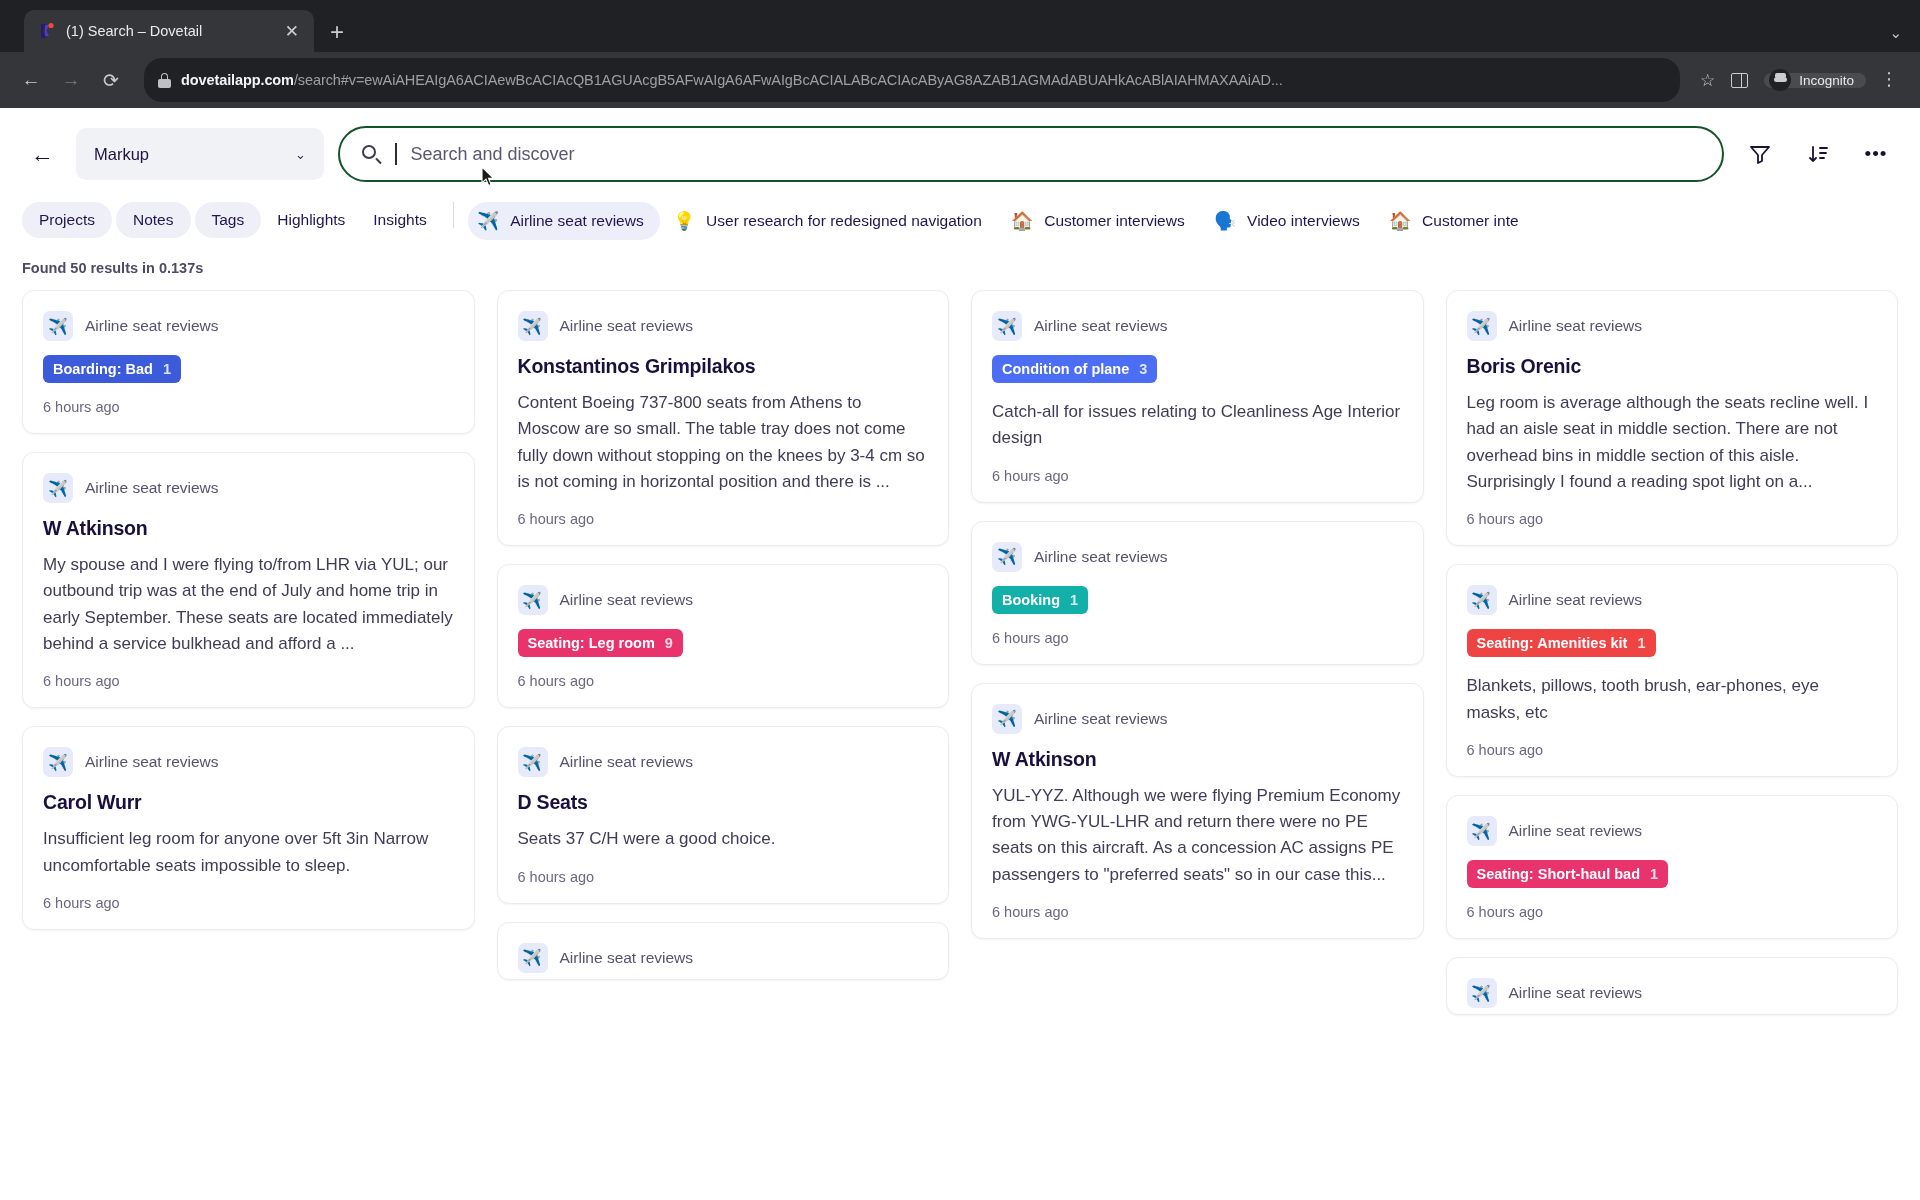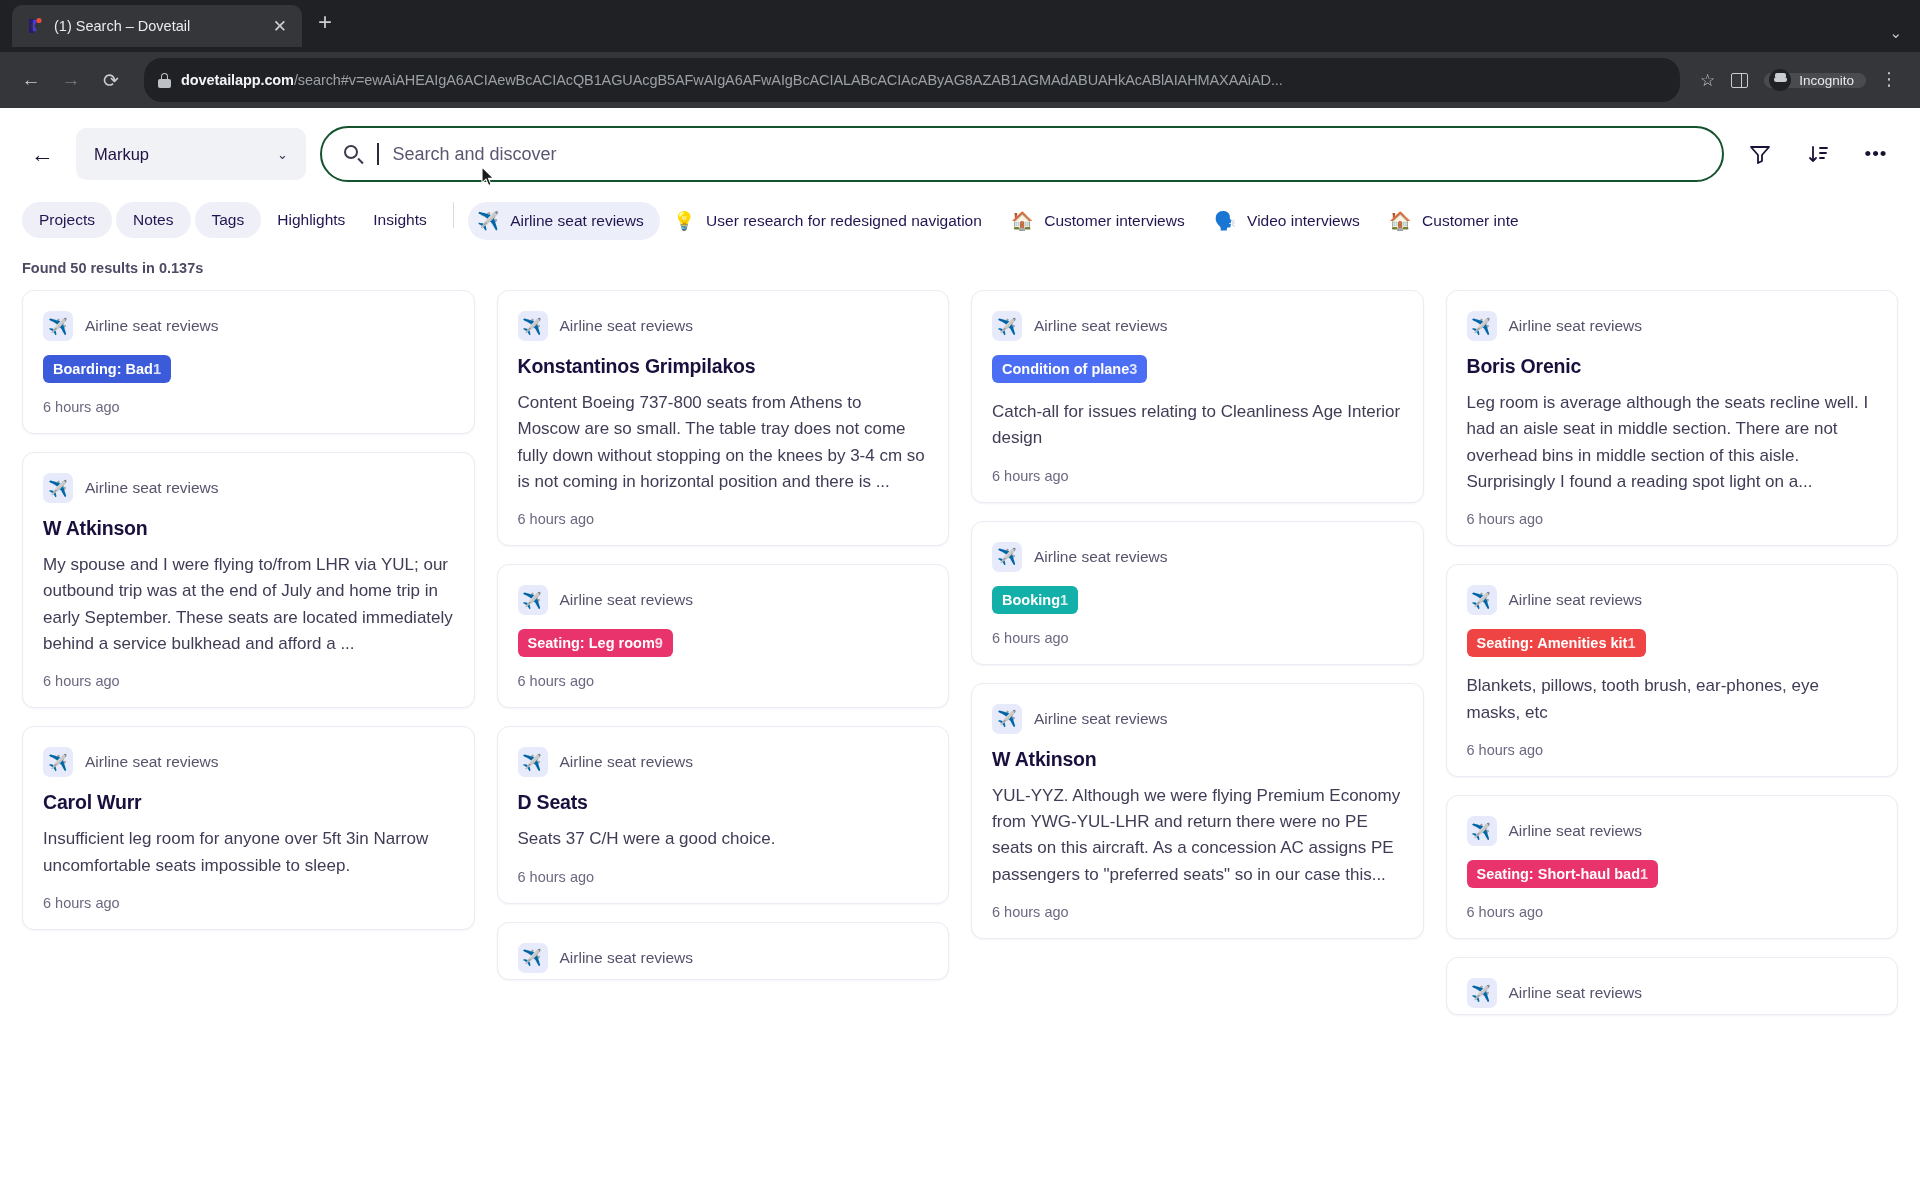--- a/index.html
+++ b/index.html
@@ -6,22 +6,22 @@
   html, body {
     width: 1920px; height: 1200px;
     font-family: "Liberation Sans", sans-serif;
     background: #ffffff; overflow: hidden;
   }
 
   
   .browser { width: 1920px; height: 1200px; display: flex; flex-direction: column; }
 
   .tabstrip {
-    height: 52px; background: #202124; display: flex; align-items: center;
-    padding-left: 12px; position: relative; flex: none;
+    height: 52px; background: #202124; display: flex; align-items: flex-end;
+    padding-left: 24px; position: relative; flex: none;
   }
   .tab {
     height: 42px; width: 290px; background: #35363a; border-radius: 10px 10px 0 0;
     display: flex; align-items: center; padding: 0 10px 0 14px; gap: 10px; position: relative;
   }
   .tab-favicon { width: 18px; height: 18px; position: relative; flex: none; }
   .tab-title {
     flex: 1; color: #e8eaed; font-size: 14.5px; white-space: nowrap;
     overflow: hidden; text-overflow: ellipsis;
   }
@@ -64,21 +64,21 @@
   .kebab { color: #c9ccd1; font-size: 18px; line-height: 0.55; letter-spacing: 0; padding: 0 8px; }
   .kebab i { display: block; font-style: normal; }
 
   
   .app { flex: 1; background: #ffffff; overflow: hidden; display: flex; flex-direction: column; }
 
   .app-header { display: flex; align-items: center; padding: 18px 22px 0 22px; gap: 14px; flex: none; }
   .back-arrow { width: 40px; height: 40px; display: flex; align-items: center; justify-content: center;
                 color: #1b1137; font-size: 23px; flex: none; }
   .markup-select {
-    width: 230px; height: 52px; background: #f1f2f6; border-radius: 10px;
+    width: 248px; height: 52px; background: #f1f2f6; border-radius: 10px;
     display: flex; align-items: center; justify-content: space-between; padding: 8px 18px; flex: none;
   }
   .markup-label { font-size: 16.5px; color: #211145; font-weight: 500; }
   .chev { font-size: 13px; color: #3b3158; }
   .search-box {
     flex: 1; height: 56px; border: 2px solid #14532d; border-radius: 28px;
     display: flex; align-items: center; padding: 0 22px; gap: 14px; background: #fff;
   }
   .search-mag { width: 19px; height: 19px; position: relative; flex: none; }
   .search-mag i { position: absolute; width: 14px; height: 14px; border: 2px solid #3c3b4e;
@@ -124,21 +124,21 @@
   .card-src { display: flex; align-items: center; gap: 12px; margin-bottom: 14px; }
   .src-ico {
     width: 30px; height: 30px; border-radius: 7px; background: #e6eafb;
     display: flex; align-items: center; justify-content: center; font-size: 16px; flex: none;
   }
   .src-name { font-size: 15.5px; color: #56536c; }
   .card-title { font-size: 19.5px; font-weight: 700; color: #1a0f3d; margin-bottom: 12px; letter-spacing: -0.2px; }
   .card-body { font-size: 17px; line-height: 1.55; color: #3f3c55; margin-bottom: 16px; }
   .card-time { font-size: 14.5px; color: #6b6881; }
   .badge {
-    display: inline-flex; align-items: center; gap: 0; height: 28px; border-radius: 6px;
+    display: inline-flex; align-items: center; gap: 10px; height: 28px; border-radius: 6px;
     padding: 0 10px; font-size: 14.5px; font-weight: 700; color: #fff; margin-bottom: 16px;
   }
   .badge .cnt { font-weight: 600; opacity: 0.82; }
 
   .cursor { position: absolute; left: 481px; top: 166px; width: 14px; height: 21px; z-index: 50; }
 </style>
 </head>
 <body>
 
 <div class="browser">

